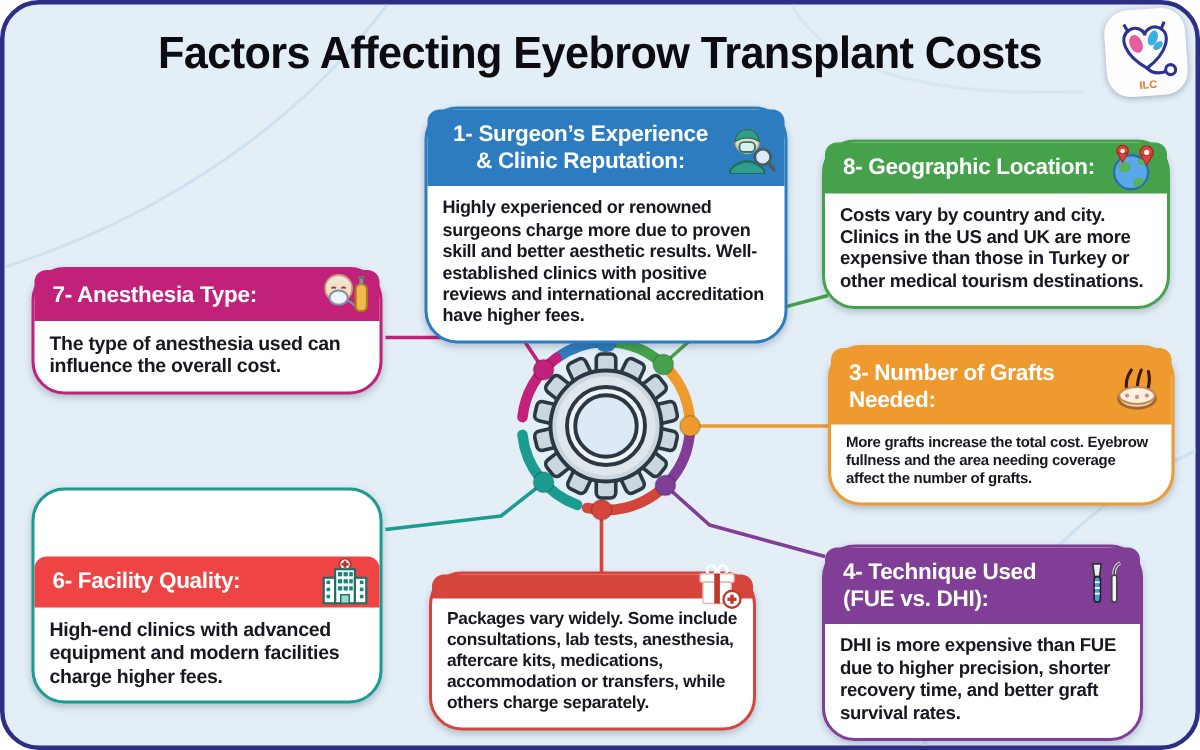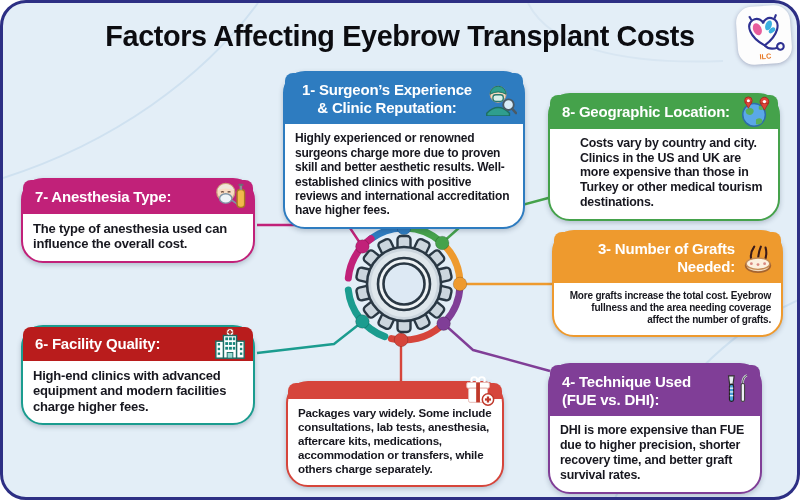--- a/index.html
+++ b/index.html
@@ -96,23 +96,23 @@
     <path d="M22,12 q4,-1 6,2 q-3,3 -6,1 z" fill="#57b05b"></path>
     <circle cx="11" cy="6" r="4" fill="#e04438" stroke="#a52a20"></circle>
     <path d="M7.4,7.5 L11,14 L14.6,7.5 z" fill="#e04438" stroke="#a52a20" stroke-width=".8"></path>
     <circle cx="11" cy="6" r="1.6" fill="#fff"></circle>
     <circle cx="28" cy="7" r="4.6" fill="#e04438" stroke="#a52a20"></circle>
     <path d="M23.8,8.8 L28,16 L32.2,8.8 z" fill="#e04438" stroke="#a52a20" stroke-width=".8"></path>
     <circle cx="28" cy="7" r="1.8" fill="#fff"></circle>
   </svg>
             </span>
     </div>
-    <div class="factor-body" style="font-size: 12.4px; margin-left: 20px;">Costs vary by country and city. Clinics in the US and UK are more expensive than those in Turkey or other medical tourism destinations.</div>
-  </div>
-        <div class="factor-box" style="left: 549px; top: 227px; width: 231px; border: 2px solid rgb(238, 154, 46); text-align: right;">
+    <div class="factor-body" style="font-size: 12.4px;">Costs vary by country and city. Clinics in the US and UK are more expensive than those in Turkey or other medical tourism destinations.</div>
+  </div>
+        <div class="factor-box" style="left: 549px; top: 227px; width: 231px; border: 2px solid rgb(238, 154, 46);">
     <div class="factor-header" style="background: rgb(238, 154, 46);">
       <span class="factor-label">3- Number of Grafts Needed:</span>
       <span class="factor-icon">
               <svg viewBox="0 0 36 36">
     <path d="M11,21 q-2,-8 3,-15" fill="none" stroke="#3a1a1a" stroke-width="2.2" stroke-linecap="round"></path>
     <path d="M18,22 q0,-9 3,-16" fill="none" stroke="#3a1a1a" stroke-width="2.2" stroke-linecap="round"></path>
     <path d="M25,21 q3,-7 1,-14" fill="none" stroke="#3a1a1a" stroke-width="2.2" stroke-linecap="round"></path>
     <ellipse cx="18" cy="26" rx="13" ry="7" fill="#f2d9bc" stroke="#a5642f" stroke-width="2"></ellipse>
     <ellipse cx="18" cy="24" rx="12.5" ry="6" fill="#fcf0df" stroke="#c58a52" stroke-width="1.4"></ellipse>
     <circle cx="11" cy="24" r="1.5" fill="#d98880"></circle>
@@ -152,21 +152,21 @@
     <rect x="15" y="9" width="4" height="21" fill="#c0392b"></rect>
     <circle cx="27.5" cy="27" r="6" fill="#ffffff" stroke="#c0392b" stroke-width="1.6"></circle>
     <rect x="26.3" y="23.8" width="2.4" height="6.4" fill="#c0392b"></rect>
     <rect x="24.3" y="25.8" width="6.4" height="2.4" fill="#c0392b"></rect>
   </svg>
             </span>
     </div>
     <div class="factor-body" style="font-size: 11.6px;">Packages vary widely. Some include consultations, lab tests, anesthesia, aftercare kits, medications, accommodation or transfers, while others charge separately.</div>
   </div>
         <div class="factor-box" style="left: 18px; top: 322px; width: 234px; border: 2px solid rgb(27, 156, 143);">
-    <div class="factor-header" style="background: #b91c1c;">
+    <div class="factor-header" style="background: #ef4444; margin-top: 44px;">
       <span class="factor-label">6- Facility Quality:</span>
       <span class="factor-icon">
               <svg viewBox="0 0 36 36">
     <circle cx="18" cy="5.5" r="4" fill="#fff" stroke="#b03a30" stroke-width="1.3"></circle>
     <rect x="17" y="3" width="2" height="5" fill="#b03a30"></rect>
                 <rect x="15.5" y="4.5" width="5" height="2" fill="#b03a30"></rect>
     <rect x="11" y="9" width="14" height="24" fill="#ffffff" stroke="#1e6d64" stroke-width="1.5"></rect>
     <rect x="3" y="15" width="8" height="18" fill="#ffffff" stroke="#1e6d64" stroke-width="1.5"></rect>
     <rect x="25" y="15" width="8" height="18" fill="#ffffff" stroke="#1e6d64" stroke-width="1.5"></rect>
     <g fill="#16857a">

